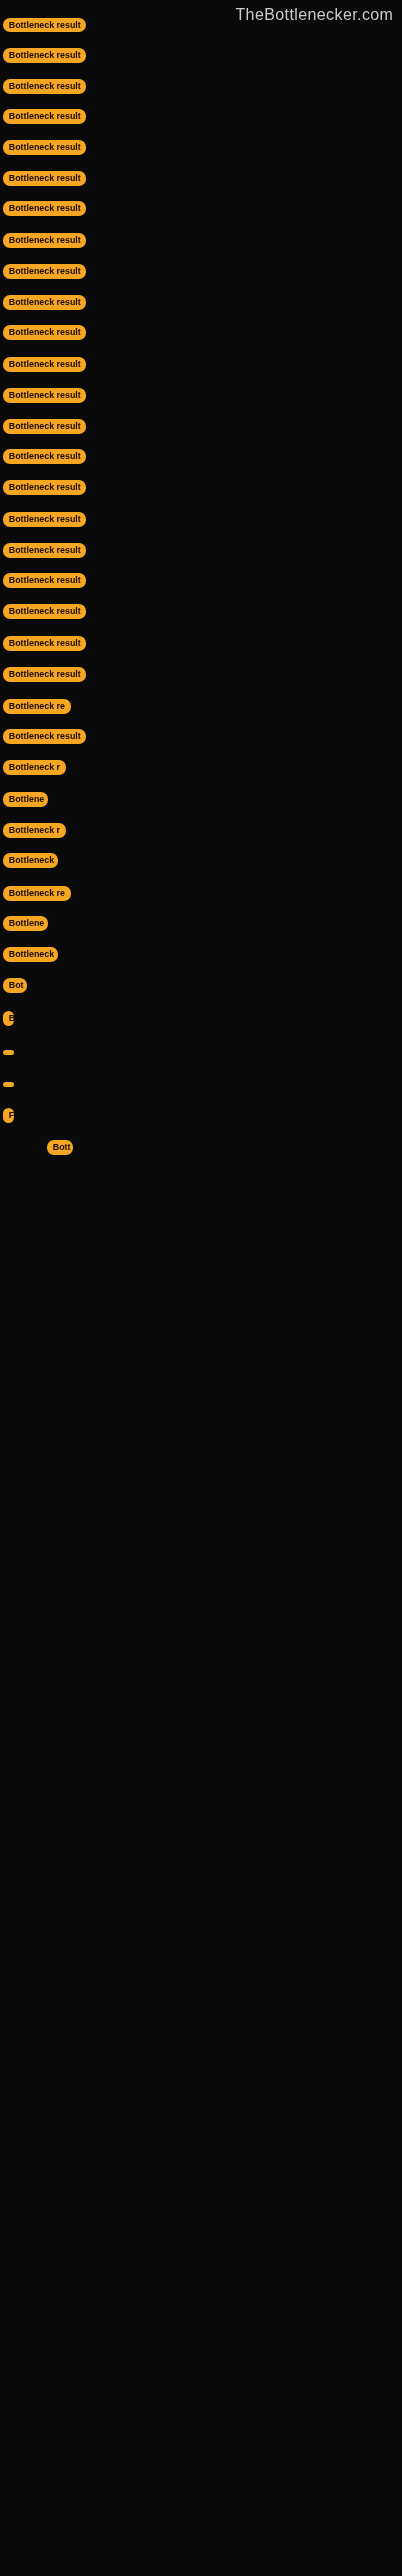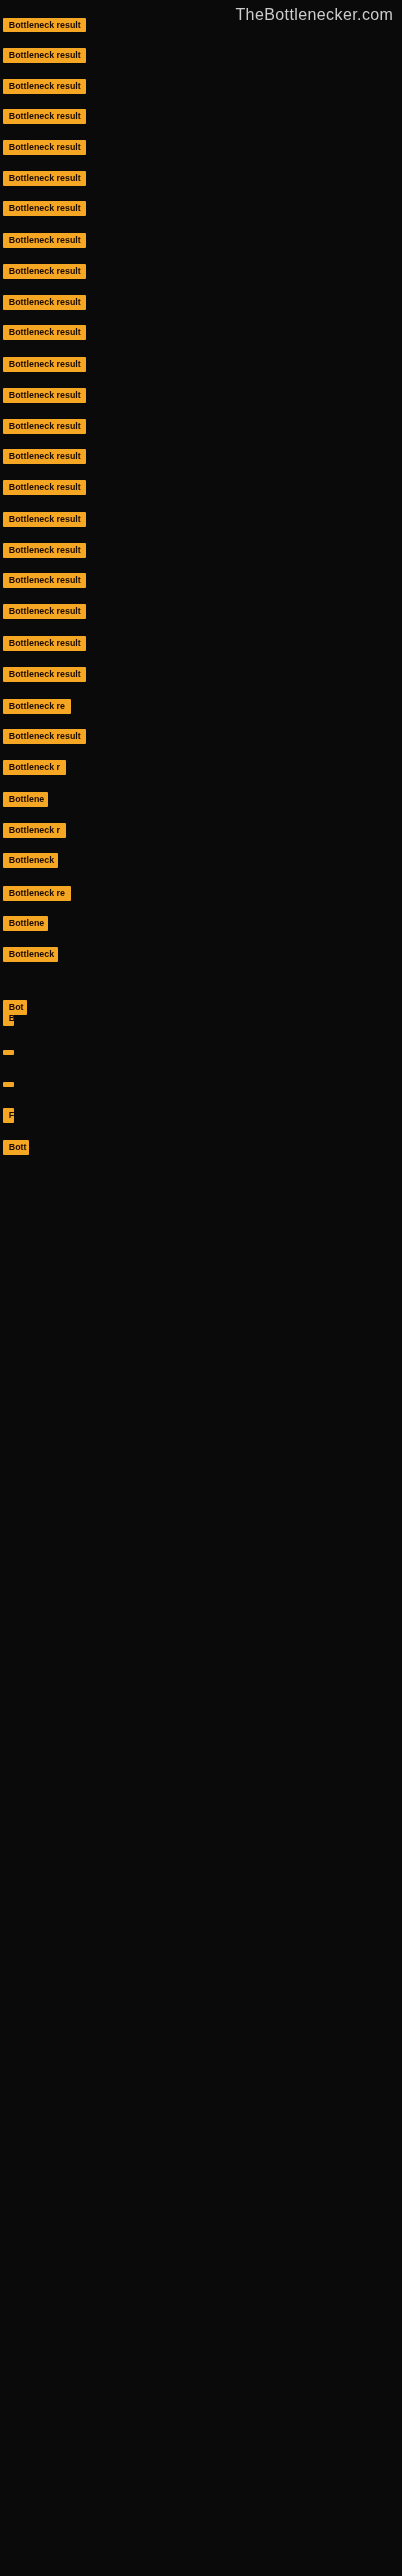--- a/index.html
+++ b/index.html
@@ -28,21 +28,21 @@
       position: absolute;
       left: 3.2px;
     }
 
     .bottleneck-label {
       background-color: #f5a623;
       color: #1a0a00;
       font-size: 8.9px;
       font-weight: bold;
       padding: 2.4px 5.6px;
-      border-radius: 1px;
+      border-radius: 7px;
       display: inline-block;
       white-space: nowrap;
       overflow: hidden;
     }
   </style>
 </head>
 <body>
 
 <div class="site-title">TheBottlenecker.com</div>
 
@@ -71,20 +71,20 @@
     <div class="bottleneck-item" style="top: 667px;"><span class="bottleneck-label" style="max-width: 89px;">Bottleneck result</span></div>
     <div class="bottleneck-item" style="top: 699px;"><span class="bottleneck-label" style="max-width: 68px;">Bottleneck re</span></div>
     <div class="bottleneck-item" style="top: 729px;"><span class="bottleneck-label" style="max-width: 84px;">Bottleneck result</span></div>
     <div class="bottleneck-item" style="top: 760px;"><span class="bottleneck-label" style="max-width: 63px;">Bottleneck r</span></div>
     <div class="bottleneck-item" style="top: 792px;"><span class="bottleneck-label" style="max-width: 45px;">Bottlene</span></div>
     <div class="bottleneck-item" style="top: 823px;"><span class="bottleneck-label" style="max-width: 63px;">Bottleneck r</span></div>
     <div class="bottleneck-item" style="top: 853px;"><span class="bottleneck-label" style="max-width: 55px;">Bottleneck</span></div>
     <div class="bottleneck-item" style="top: 886px;"><span class="bottleneck-label" style="max-width: 68px;">Bottleneck re</span></div>
     <div class="bottleneck-item" style="top: 916px;"><span class="bottleneck-label" style="max-width: 45px;">Bottlene</span></div>
     <div class="bottleneck-item" style="top: 947px;"><span class="bottleneck-label" style="max-width: 55px;">Bottleneck</span></div>
-    <div class="bottleneck-item" style="top: 1000px;"><span class="bottleneck-label" style="max-width: 24px;">Bot</span></div>
+    <div class="bottleneck-item" style="top: 978px;"><span class="bottleneck-label" style="max-width: 24px;">Bot</span></div>
     <div class="bottleneck-item" style="top: 1011px;"><span class="bottleneck-label" style="max-width: 11.3px;">B</span></div>
     <div class="bottleneck-item" style="top: 1043px;"><span class="bottleneck-label" style="max-width: 6.4px;"></span></div>
     <div class="bottleneck-item" style="top: 1075px;"><span class="bottleneck-label" style="max-width: 4.8px;"></span></div>
     <div class="bottleneck-item" style="top: 1108px;"><span class="bottleneck-label" style="max-width: 8px;">F</span></div>
-    <div class="bottleneck-item" style="top: 1140px;"><span class="bottleneck-label" style="max-width: 26px;">Bott</span></div>
+    <div class="bottleneck-item" style="top: 1140px; margin-left: 44px;"><span class="bottleneck-label" style="max-width: 26px;">Bott</span></div>
   </div>
 
 
 </body></html>

